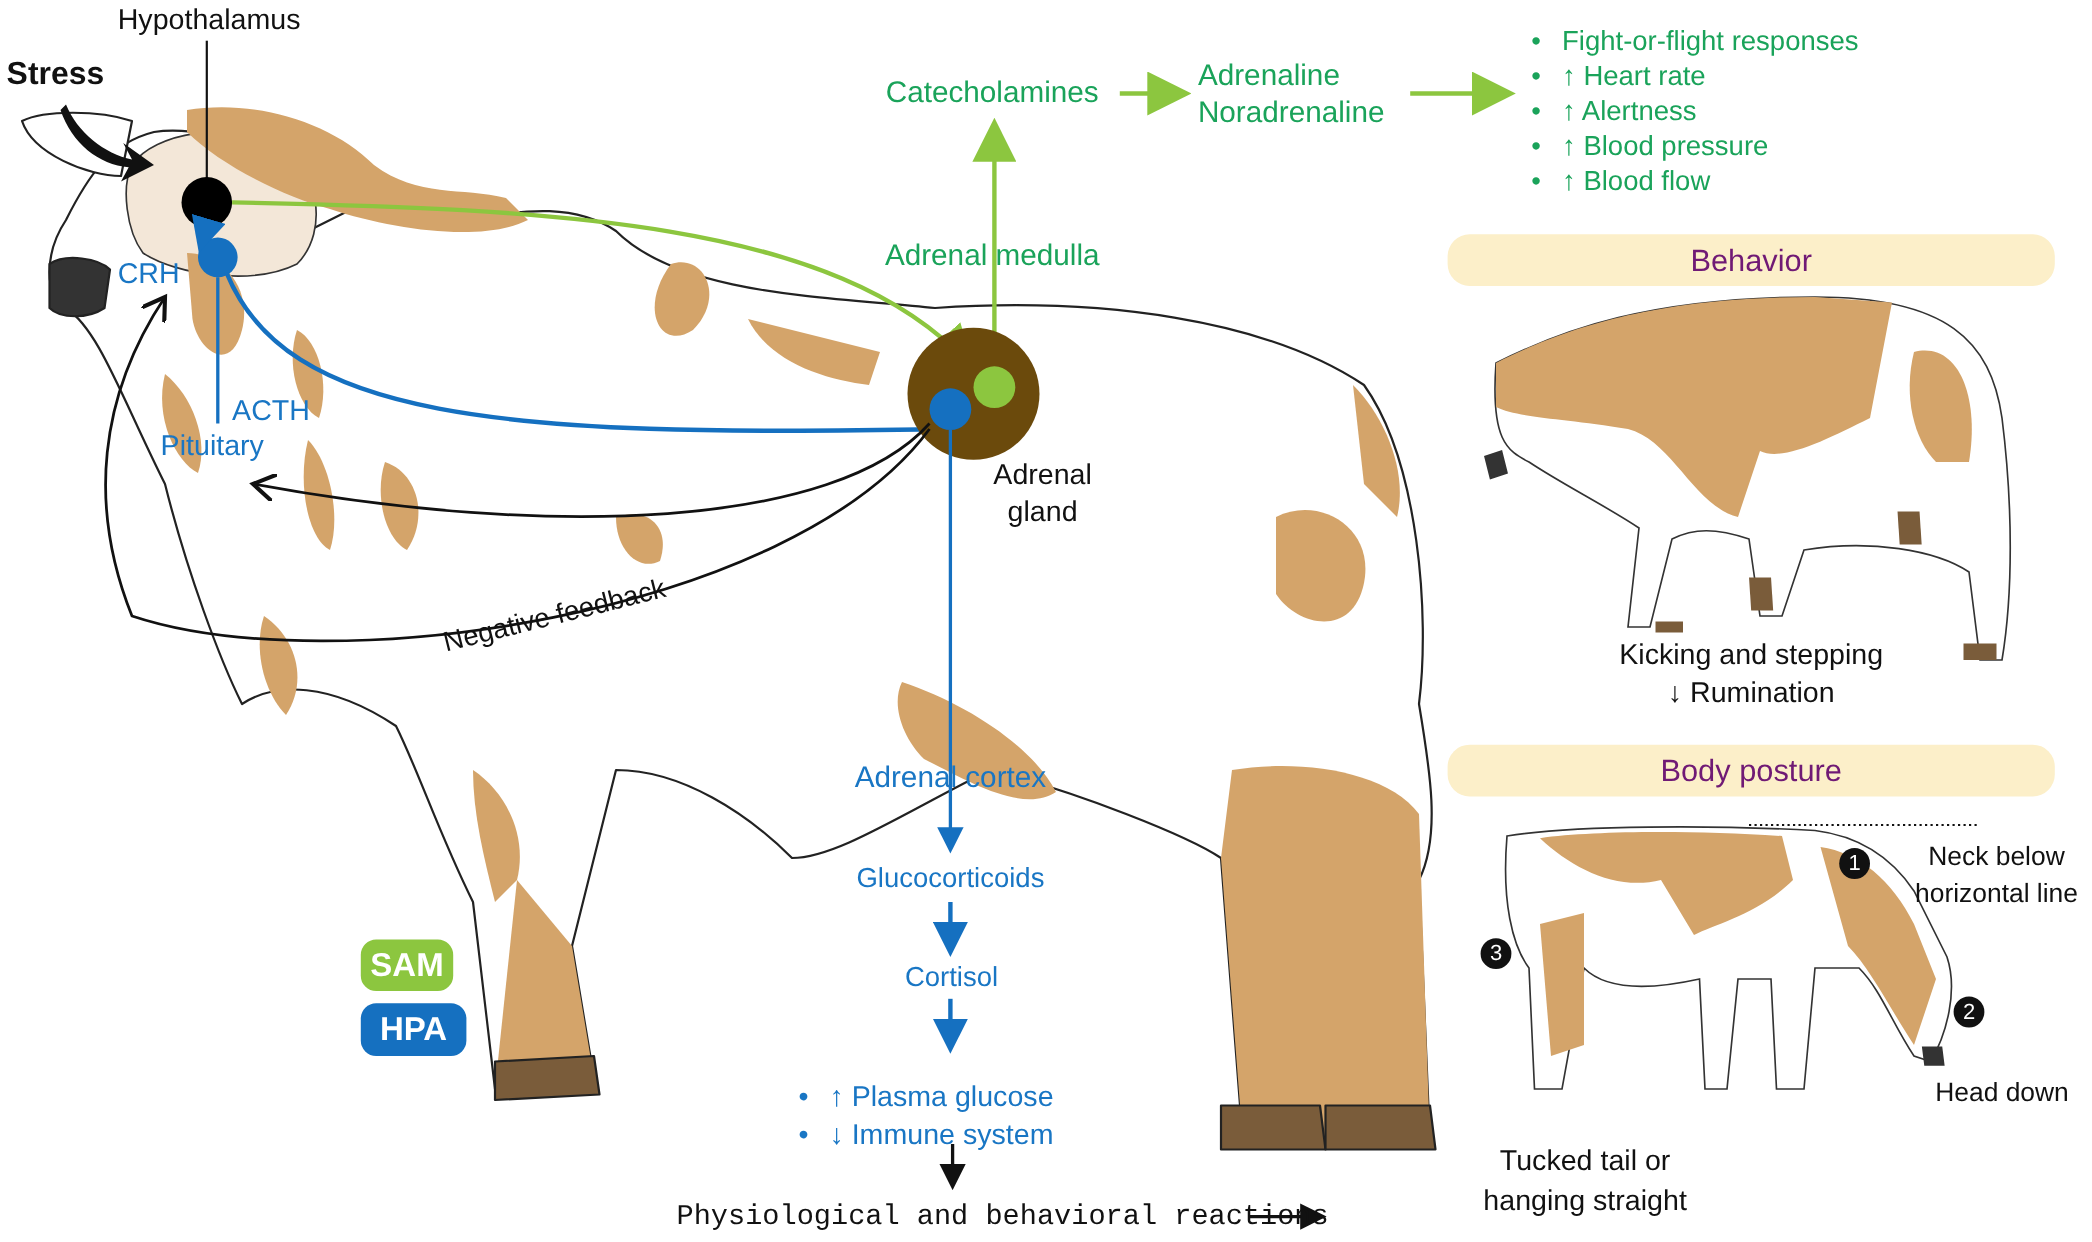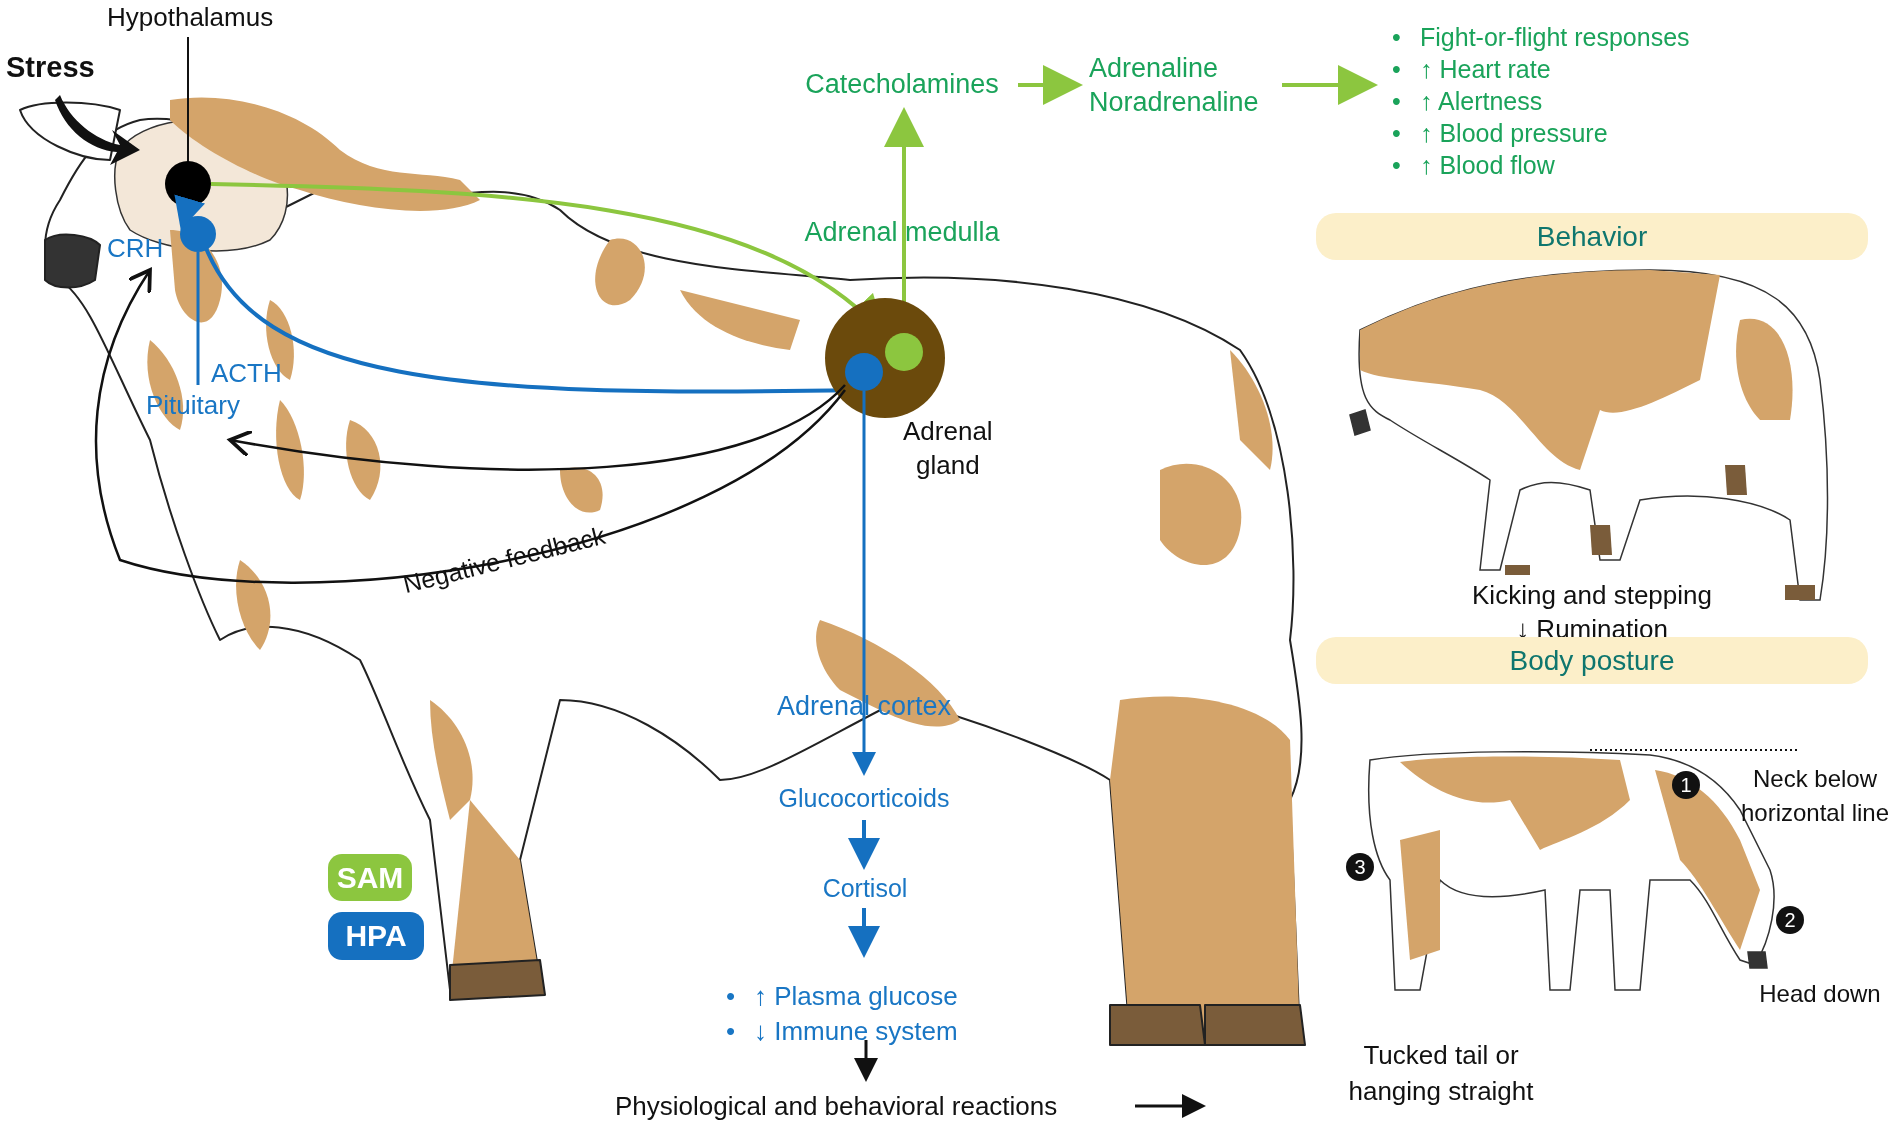--- a/index.html
+++ b/index.html
@@ -4,21 +4,21 @@
 <style>
   html, body { margin:0; padding:0; background:#ffffff; }
   body { width:1902px; height:1129px; position:relative; overflow:hidden; font-family:"Liberation Sans", sans-serif; }
   .abs { position:absolute; white-space:nowrap; }
   svg.layer { position:absolute; left:0; top:0; }
   .t-black { color:#111111; }
   .t-green { color:#1aa35a; }
   .t-blue { color:#1976c4; }
   .lbl { font-size:27px; line-height:1.2; }
   .center { transform:translateX(-50%); text-align:center; }
-  .section-box { position:absolute; background:#fcefc9; border-radius:20px; display:flex; align-items:center; justify-content:center; font-size:28px; color:#0f766e; }
+  .section-box { position:absolute; background:#fcefc9; border-radius:20px; display:flex; align-items:center; justify-content:center; font-size:28px; color:#701a75; }
   .badge { position:absolute; border-radius:14px; color:#fff; font-weight:bold; font-size:30px; display:flex; align-items:center; justify-content:center; }
   .list { list-style:none; margin:16px; padding:0; }
   .list li { font-size:25px; line-height:32px; }
   .list li .dot { display:inline-block; width:28px; }
   .numdot { position:absolute; width:28px; height:28px; border-radius:50%; background:#111; color:#fff; font-size:20px; display:flex; align-items:center; justify-content:center; }
 </style>
 </head>
 <body>
 
 <svg class="layer" width="1902" height="1129" viewBox="0 0 1902 1129">
@@ -153,32 +153,32 @@
   <li><span class="dot">•</span><span>↑ Blood flow</span></li>
 </ul>
 
 <div class="abs lbl t-blue center" style="left:864px; top:690px;">Adrenal cortex</div>
 <div class="abs t-blue center" style="left:864px; top:784px; font-size:25px;">Glucocorticoids</div>
 <div class="abs t-blue center" style="left:865px; top:874px; font-size:25px;">Cortisol</div>
 <ul class="abs list t-blue" style="left:710px; top:963px;">
   <li style="font-size:26px; line-height:35px;"><span class="dot">•</span><span>↑ Plasma glucose</span></li>
   <li style="font-size:26px; line-height:35px;"><span class="dot">•</span><span>↓ Immune system</span></li>
 </ul>
-<div class="abs t-black" style="left:615px; top:1091px; font-size:26px;">Physiological and behavioral reactions</div>
+<div class="abs t-black" style="left:615px; top:1091px; font-size:26px;font-family:Liberation Mono, monospace;">Physiological and behavioral reactions</div>
 
 <div class="badge" style="left:328px; top:854px; width:84px; height:47px; background:#8cc63f;">SAM</div>
 <div class="badge" style="left:328px; top:912px; width:96px; height:48px; background:#1570c0;">HPA</div>
 
 <div class="section-box" style="left:1316px; top:213px; width:552px; height:47px;">Behavior</div>
 <div class="abs t-black" style="left:1592px; top:578px; transform:translateX(-50%); text-align:center; font-size:26px; line-height:34px;">
   <div>Kicking and stepping</div>
   <div>↓ Rumination</div>
 </div>
 
-<div class="section-box" style="left:1316px; top:637px; width:552px; height:47px;">Body posture</div>
+<div class="section-box" style="left:1316px; top:677px; width:552px; height:47px;">Body posture</div>
 
 <div class="numdot" style="left:1672px; top:771px;">1</div>
 <div class="numdot" style="left:1776px; top:906px;">2</div>
 <div class="numdot" style="left:1346px; top:853px;">3</div>
 
 <div class="abs t-black" style="left:1815px; top:762px; transform:translateX(-50%); text-align:center; font-size:24px; line-height:34px;">
   <div>Neck below</div>
   <div>horizontal line</div>
 </div>
 <div class="abs t-black" style="left:1820px; top:980px; transform:translateX(-50%); font-size:24px;">Head down</div>

